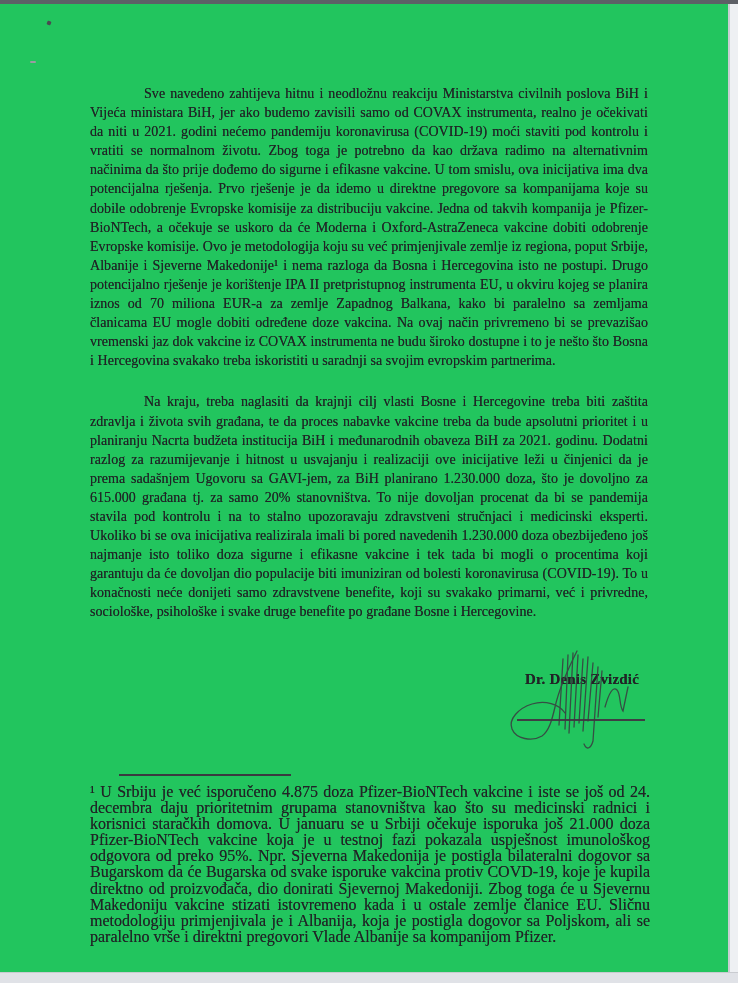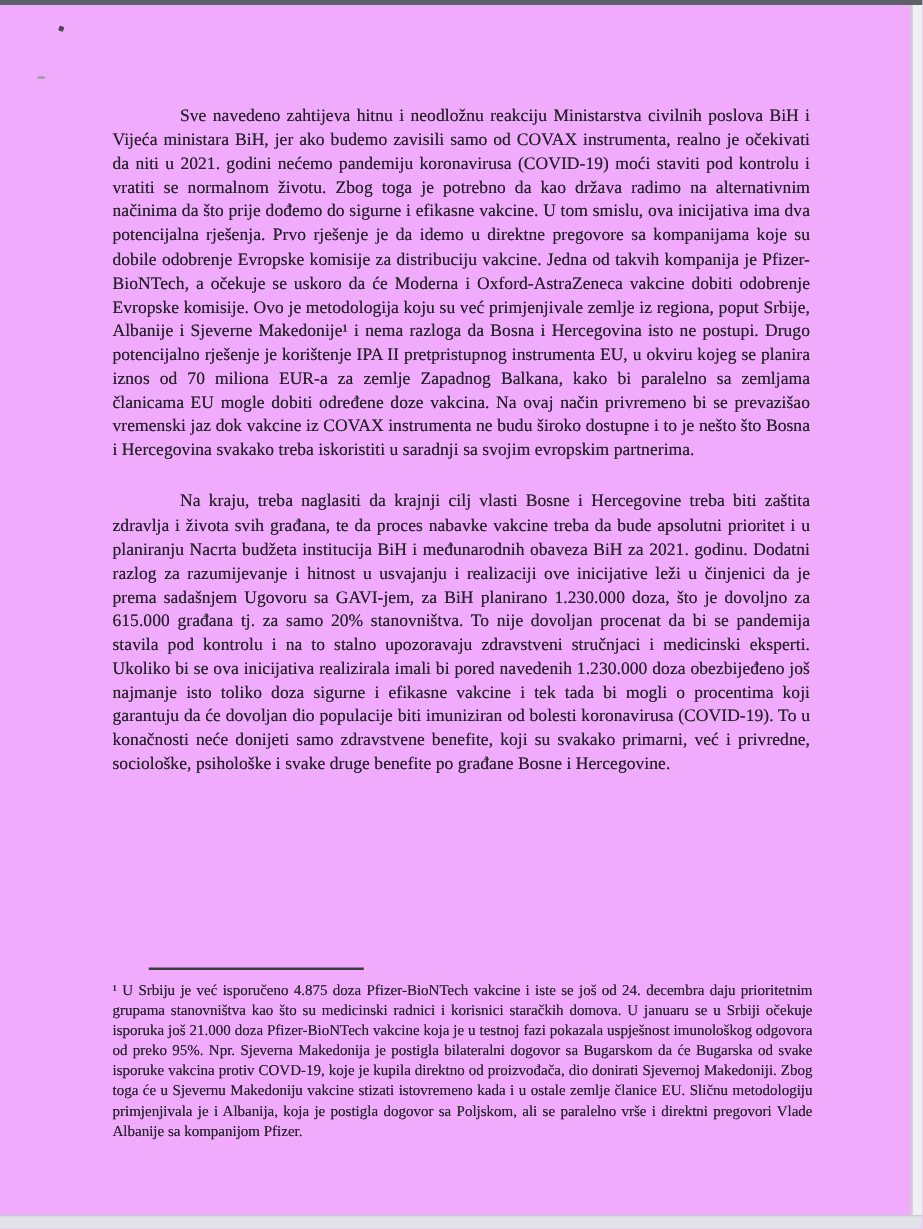--- a/index.html
+++ b/index.html
@@ -6,21 +6,21 @@
   body {
     width: 738px; height: 983px;
     background: #fafafb;
     font-family: "Liberation Serif", serif;
     color: #232227;
     overflow: hidden;
   }
   .page {
     position: relative;
     width: 738px; height: 983px;
-    background: #f0abfc;
+    background: #22c55e;
     overflow: hidden;
   }
   
   .edge-top    { position: absolute; top: 0; left: 0; width: 100%; height: 4px; background: #5d6066; }
   .edge-right-shade { position: absolute; top: 4px; right: 0; width: 8px; bottom: 10px; background: #eef0f3; }
   .edge-right-line  { position: absolute; top: 4px; right: 8px; width: 2px; bottom: 10px; background: #cbcdd2; }
   .edge-bottom { position: absolute; left: 0; right: 0; bottom: 0; height: 10px; background: #e0e2e7; border-top: 1px solid #c9cbd0; }
   
   .speck { position: absolute; background: #4a4a50; border-radius: 1px; }
   .speck-1 { left: 47px; top: 21px; width: 4px; height: 4px; transform: rotate(20deg); }
@@ -47,21 +47,21 @@
     text-shadow: 0 0 0.45px rgba(10,10,14,0.6);
   }
   .sig-line { position: absolute; left: 12px; top: 74px; width: 128px; height: 2px; background: #3f3e44; }
   .scribble { position: absolute; left: 0; top: 0; }
 
   
   .footnote-sep { position: absolute; left: 119px; top: 774px; width: 172px; height: 2px; background: #3a3a40; }
   .footnote {
     position: absolute;
     left: 90px; top: 784px; width: 560px;
-    font-size: 12px; line-height: 16.1px;
+    font-size: 16px; line-height: 16.1px;
     text-align: justify;
     text-shadow: 0 0 0.4px rgba(10,10,14,0.55);
   }
 </style>
 </head>
 <body>
 
 <div class="page">
 
   <div class="edge-top"></div>
@@ -70,17 +70,36 @@
   <div class="edge-bottom"></div>
 
   <div class="speck speck-1"></div>
   <div class="speck speck-2"></div>
 
   <div class="body-text">
     <p class="para">Sve navedeno zahtijeva hitnu i neodložnu reakciju Ministarstva civilnih poslova BiH i Vijeća ministara BiH, jer ako budemo zavisili samo od COVAX instrumenta, realno je očekivati da niti u 2021. godini nećemo pandemiju koronavirusa (COVID-19) moći staviti pod kontrolu i vratiti se normalnom životu. Zbog toga je potrebno da kao država radimo na alternativnim načinima da što prije dođemo do sigurne i efikasne vakcine. U tom smislu, ova inicijativa ima dva potencijalna rješenja. Prvo rješenje je da idemo u direktne pregovore sa kompanijama koje su dobile odobrenje Evropske komisije za distribuciju vakcine. Jedna od takvih kompanija je Pfizer-BioNTech, a očekuje se uskoro da će Moderna i Oxford-AstraZeneca vakcine dobiti odobrenje Evropske komisije. Ovo je metodologija koju su već primjenjivale zemlje iz regiona, poput Srbije, Albanije i Sjeverne Makedonije¹ i nema razloga da Bosna i Hercegovina isto ne postupi. Drugo potencijalno rješenje je korištenje IPA II pretpristupnog instrumenta EU, u okviru kojeg se planira iznos od 70 miliona EUR-a za zemlje Zapadnog Balkana, kako bi paralelno sa zemljama članicama EU mogle dobiti određene doze vakcina. Na ovaj način privremeno bi se prevazišao vremenski jaz dok vakcine iz COVAX instrumenta ne budu široko dostupne i to je nešto što Bosna i Hercegovina svakako treba iskoristiti u saradnji sa svojim evropskim partnerima.</p>
     <p class="para">Na kraju, treba naglasiti da krajnji cilj vlasti Bosne i Hercegovine treba biti zaštita zdravlja i života svih građana, te da proces nabavke vakcine treba da bude apsolutni prioritet i u planiranju Nacrta budžeta institucija BiH i međunarodnih obaveza BiH za 2021. godinu. Dodatni razlog za razumijevanje i hitnost u usvajanju i realizaciji ove inicijative leži u činjenici da je prema sadašnjem Ugovoru sa GAVI-jem, za BiH planirano 1.230.000 doza, što je dovoljno za 615.000 građana tj. za samo 20% stanovništva. To nije dovoljan procenat da bi se pandemija stavila pod kontrolu i na to stalno upozoravaju zdravstveni stručnjaci i medicinski eksperti. Ukoliko bi se ova inicijativa realizirala imali bi pored navedenih 1.230.000 doza obezbijeđeno još najmanje isto toliko doza sigurne i efikasne vakcine i tek tada bi mogli o procentima koji garantuju da će dovoljan dio populacije biti imuniziran od bolesti koronavirusa (COVID-19). To u konačnosti neće donijeti samo zdravstvene benefite, koji su svakako primarni, već i privredne, sociološke, psihološke i svake druge benefite po građane Bosne i Hercegovine.</p>
   </div>
 
+  <div class="signature">
+    <div class="sig-name">Dr. Denis Zvizdić</div>
+    <div class="sig-line"></div>
+    <svg class="scribble" width="145" height="108" viewBox="0 0 145 108">
+      <g fill="none" stroke="#3a3a40" stroke-width="1.3" stroke-linecap="round" opacity="0.85">
+        <path d="M72,6 C63,24 54,44 50,62 C47,75 44,86 37,91 C27,97 11,94 7,84 C3,74 14,63 27,59 C40,55 54,59 60,68"></path>
+        <path d="M58,14 L54,80"></path>
+        <path d="M63,10 L60,84"></path>
+        <path d="M68,8 L64,88"></path>
+        <path d="M73,10 L69,82"></path>
+        <path d="M78,14 L74,78"></path>
+        <path d="M83,12 L78,86"></path>
+        <path d="M88,18 L83,76"></path>
+        <path d="M93,22 L88,96 C86,103 82,106 79,99"></path>
+        <path d="M97,26 L93,72"></path>
+        <path d="M100,62 C104,48 108,41 112,45 C116,49 114,61 118,66 L123,42"></path>
+      </g>
+    </svg>
+  </div>
 
   <div class="footnote-sep"></div>
   <div class="footnote">¹ U Srbiju je već isporučeno 4.875 doza Pfizer-BioNTech vakcine i iste se još od 24. decembra daju prioritetnim grupama stanovništva kao što su medicinski radnici i korisnici staračkih domova. U januaru se u Srbiji očekuje isporuka još 21.000 doza Pfizer-BioNTech vakcine koja je u testnoj fazi pokazala uspješnost imunološkog odgovora od preko 95%. Npr. Sjeverna Makedonija je postigla bilateralni dogovor sa Bugarskom da će Bugarska od svake isporuke vakcina protiv COVD-19, koje je kupila direktno od proizvođača, dio donirati Sjevernoj Makedoniji. Zbog toga će u Sjevernu Makedoniju vakcine stizati istovremeno kada i u ostale zemlje članice EU. Sličnu metodologiju primjenjivala je i Albanija, koja je postigla dogovor sa Poljskom, ali se paralelno vrše i direktni pregovori Vlade Albanije sa kompanijom Pfizer.</div>
 
 </div>
 
 </body></html>

